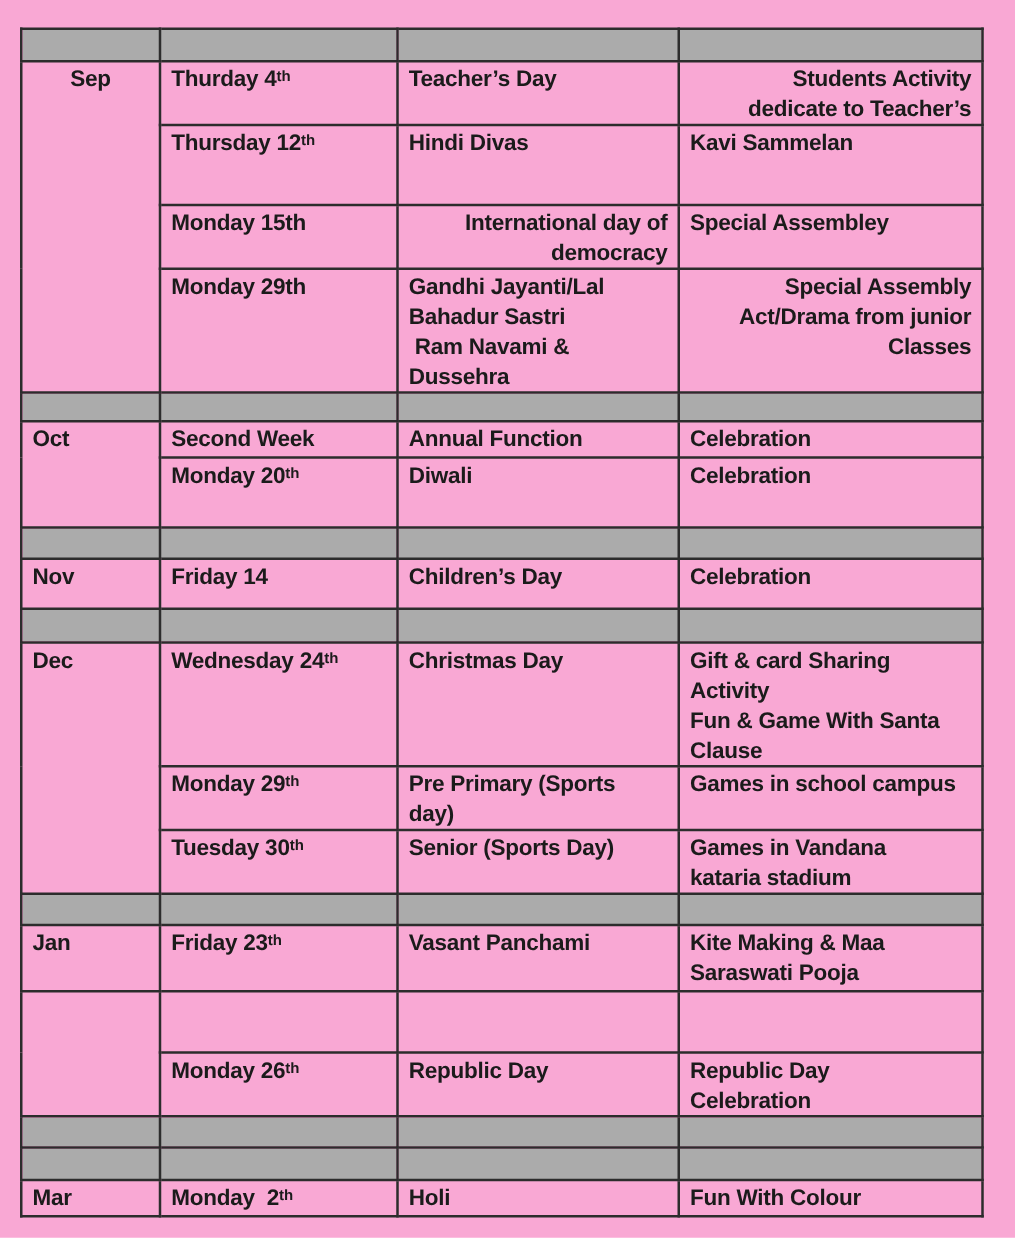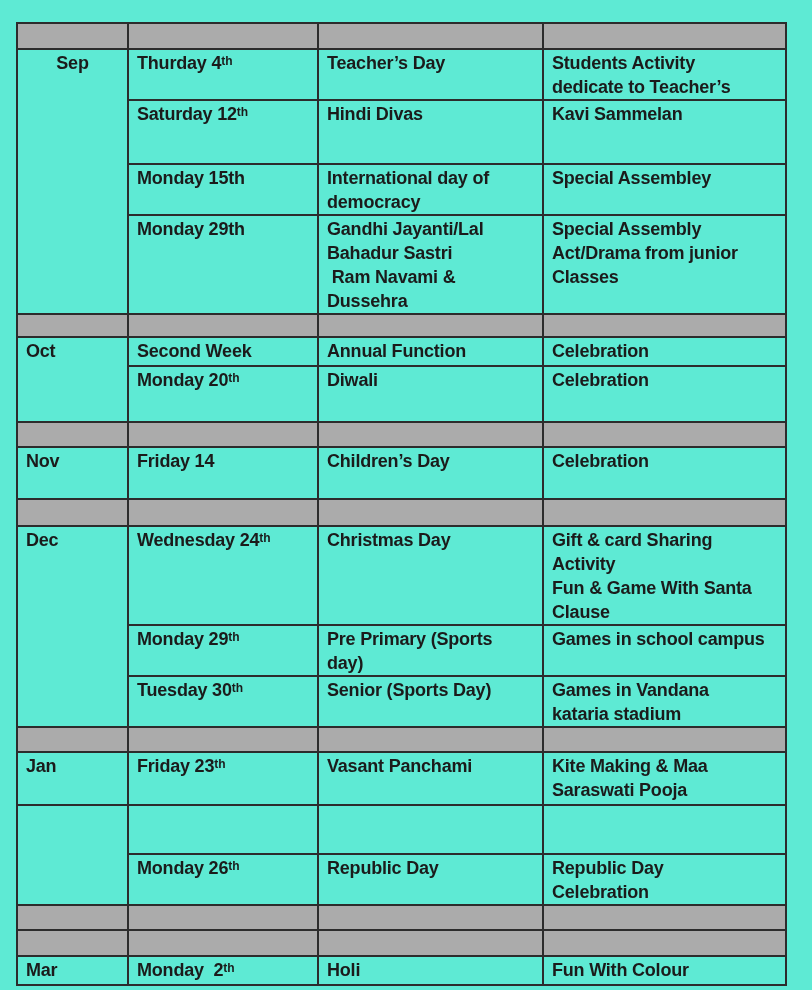--- a/index.html
+++ b/index.html
@@ -4,21 +4,21 @@
 <style>
   html, body { margin: 0; padding: 0; }
   body {
     width: 812px; height: 990px;
     background: #ffffff;
     font-family: "Liberation Sans", "DejaVu Sans", sans-serif;
   }
   .page {
     position: relative;
     width: 812px; height: 990px;
-    background: #5eead4;
+    background: #f9a8d4;
     overflow: hidden;
   }
   table.cal {
     position: absolute;
     left: 16px; top: 22px;
     border-collapse: collapse;
     table-layout: fixed;
     width: 769px;
   }
   table.cal td {
@@ -28,21 +28,21 @@
     font-size: 18px;
     font-weight: bold;
     color: #1b1b1b;
     line-height: 24px;
     letter-spacing: -0.2px;
     white-space: pre-line;
     overflow: hidden;
   }
   td.gray { background: #ababab; }
   td.month-center { text-align: center; }
-  .lh-compact { line-height: 21px; }
+  .lh-compact { line-height: 21px; text-align: right; }
   .lh-mid { line-height: 22px; }
   .sup {
     font-size: 12px;
     position: relative;
     top: -4px;
     letter-spacing: 0;
   }
 </style>
 </head>
 <body>
@@ -65,21 +65,21 @@
       </tr>
 
       <tr style="height:45px">
         <td rowspan="4" class="month-center">Sep</td>
         <td><span>Thurday 4</span><span class="sup">th</span></td>
         <td>Teacher’s Day</td>
         <td class="lh-compact">Students Activity
 dedicate to Teacher’s</td>
       </tr>
       <tr style="height:64px">
-        <td><span>Saturday 12</span><span class="sup">th</span></td>
+        <td><span>Thursday 12</span><span class="sup">th</span></td>
         <td>Hindi Divas</td>
         <td>Kavi Sammelan</td>
       </tr>
       <tr style="height:42px">
         <td><span>Monday 15th</span><span class="sup"></span></td>
         <td class="lh-compact">International day of
 democracy</td>
         <td>Special Assembley</td>
       </tr>
       <tr style="height:96px">
@@ -112,21 +112,21 @@
         <td>Celebration</td>
       </tr>
 
       <tr style="height:25px">
         <td class="gray"></td>
         <td class="gray"></td>
         <td class="gray"></td>
         <td class="gray"></td>
       </tr>
 
-      <tr style="height:52px">
+      <tr style="height:40px">
         <td>Nov</td>
         <td><span>Friday 14</span><span class="sup"></span></td>
         <td>Children’s Day</td>
         <td>Celebration</td>
       </tr>
 
       <tr style="height:27px">
         <td class="gray"></td>
         <td class="gray"></td>
         <td class="gray"></td>

